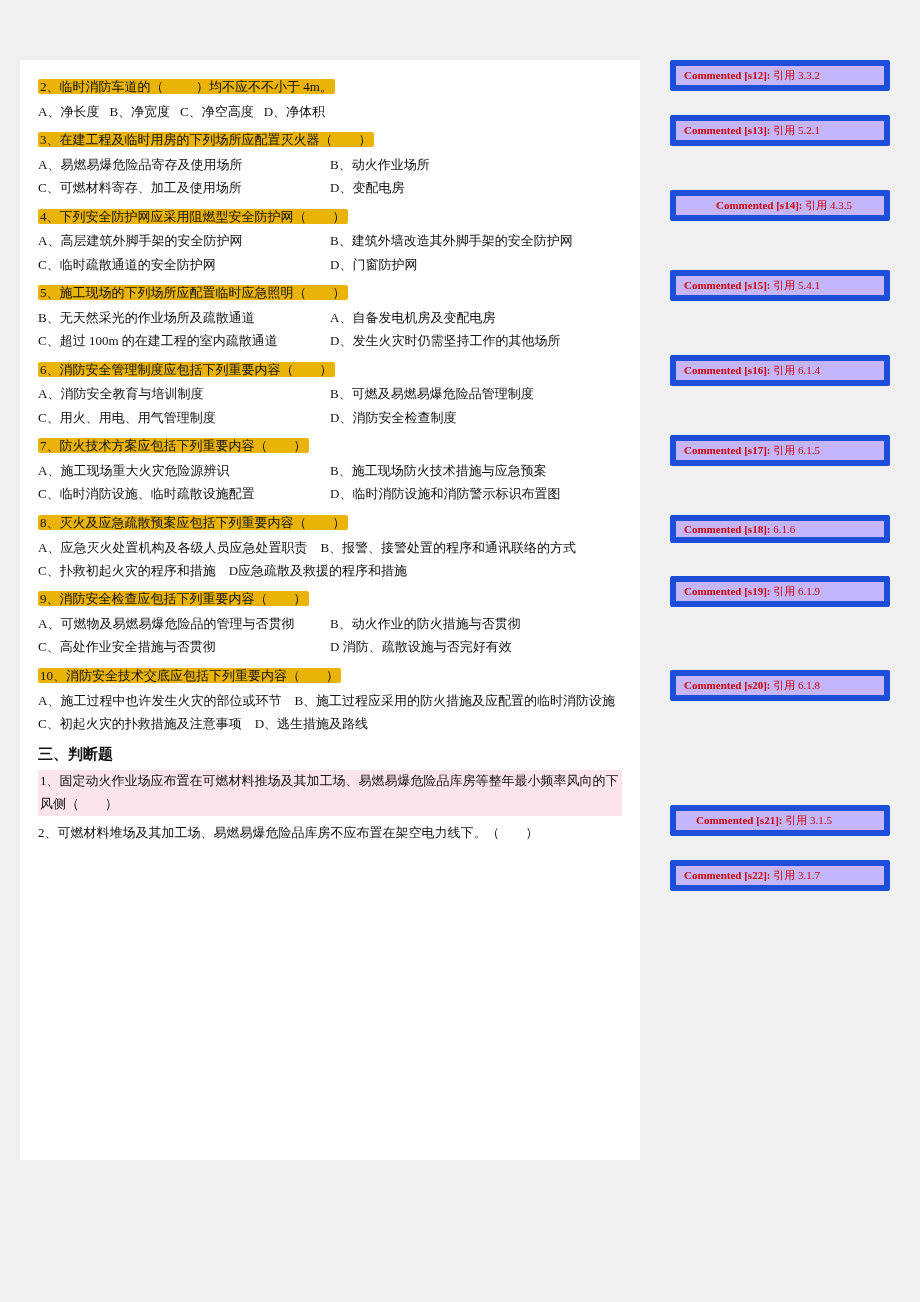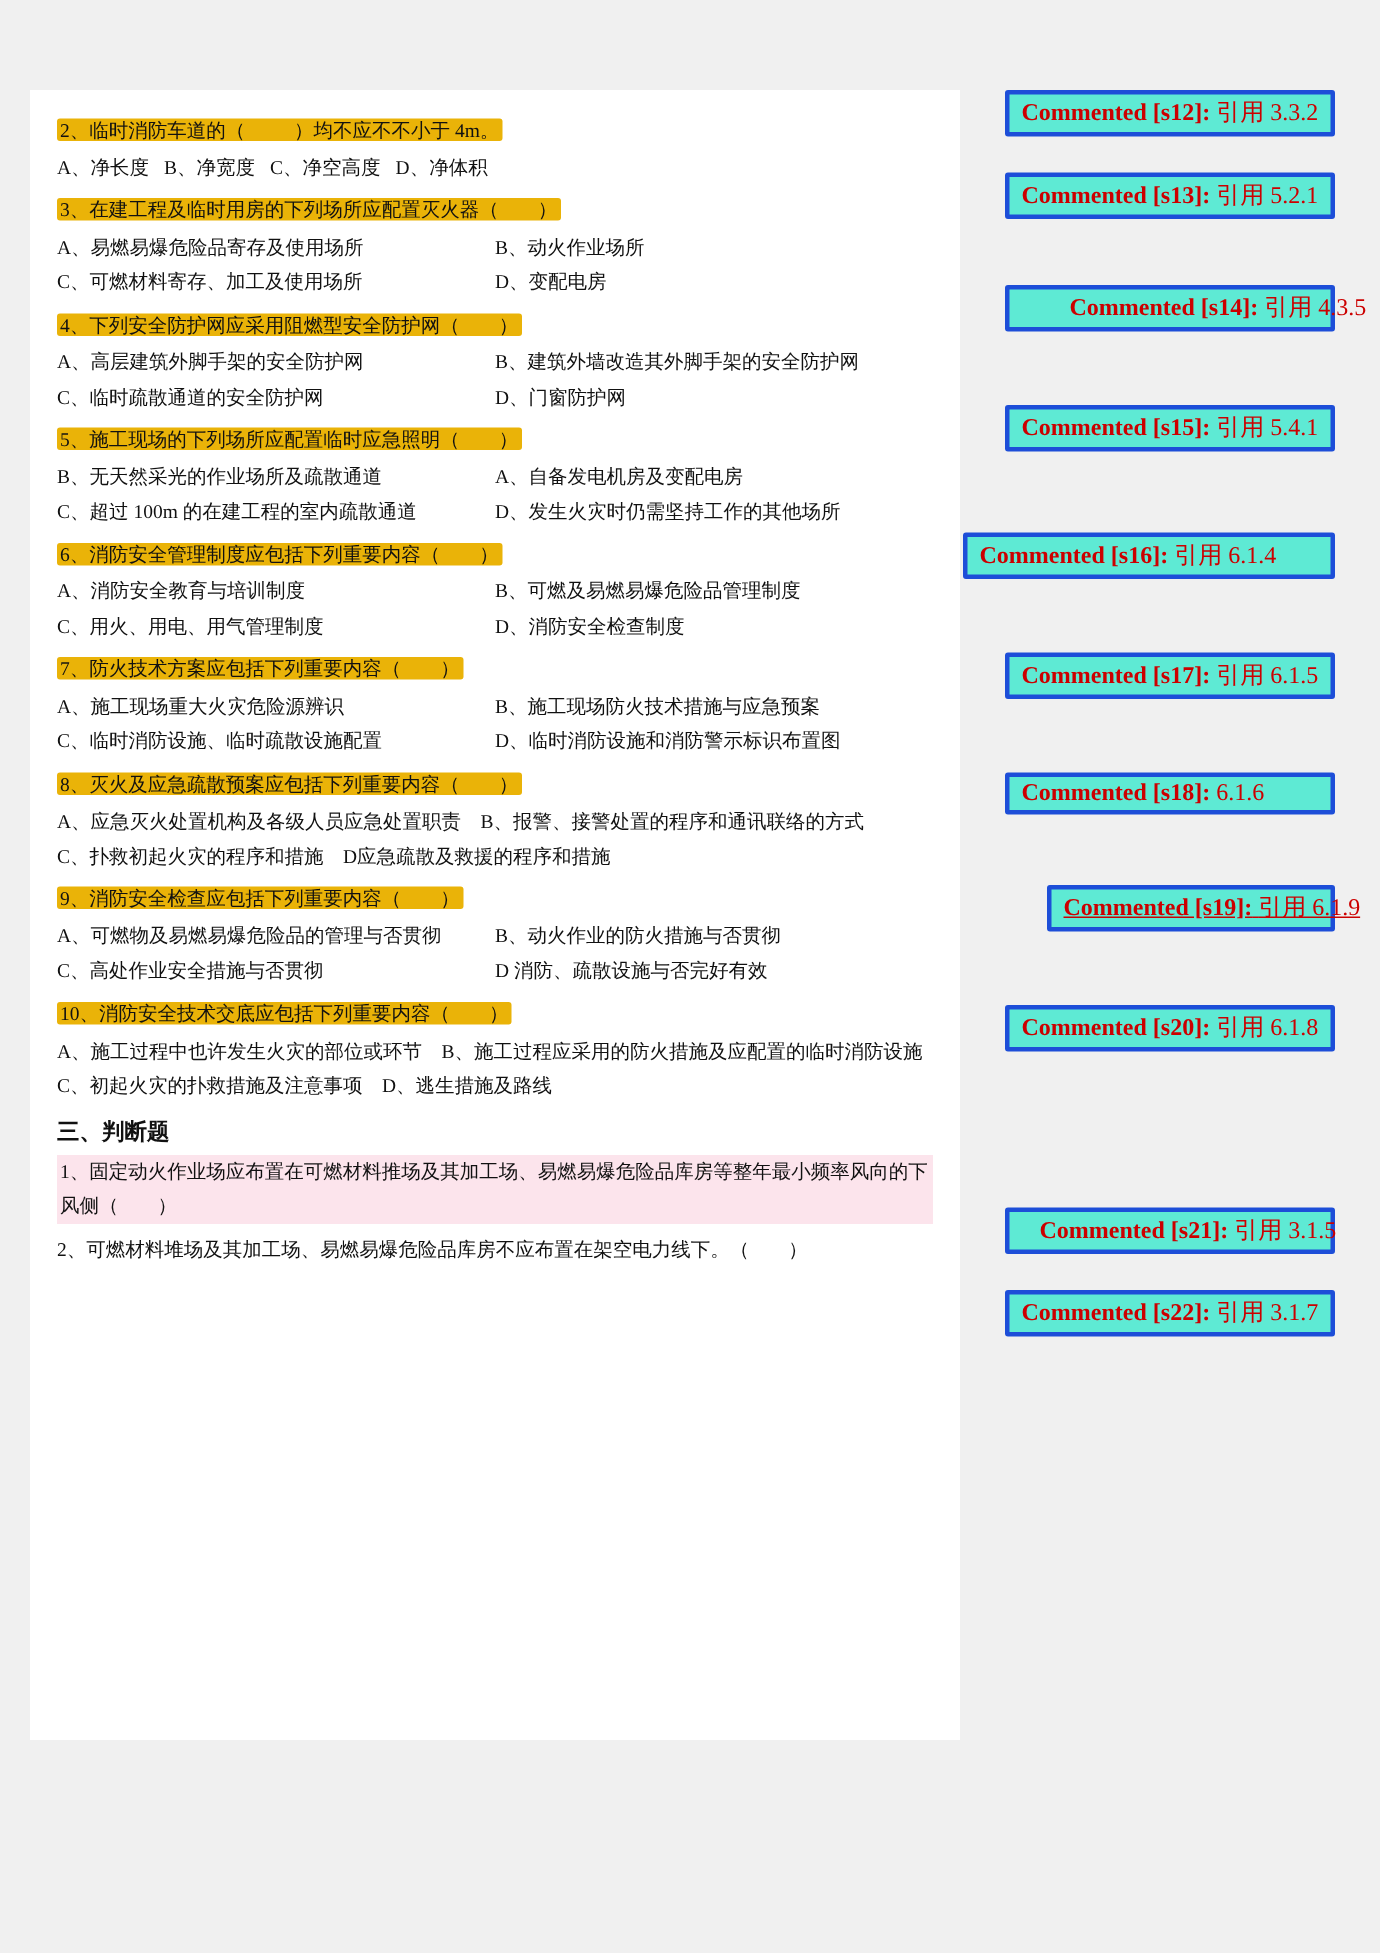--- a/index.html
+++ b/index.html
@@ -39,25 +39,25 @@
     .question-block {
       margin-bottom: 6px;
     }
     .section-header {
       font-size: 15px;
       font-weight: bold;
       margin: 10px 0 6px 0;
     }
     .comment-box {
       position: absolute;
-      background: #5eead4;
-      border: 3px solid #1d4ed8;
+      background: #c4b5fd;
+      border: 6px solid #1d4ed8;
       border-radius: 2px;
       padding: 2px 8px;
-      font-size: 16px;
+      font-size: 11px;
       color: #c00;
       white-space: nowrap;
       right: 0;
     }
     .comment-label {
       font-weight: bold;
       color: #c00;
     }
     .highlight-q {
       background: #eab308;
@@ -226,36 +226,36 @@
         <div class="comment-box" style="top:130px;width:220px;padding-left:40px;">
           <span class="comment-label">Commented [s14]:</span>
           <span> 引用 4.3.5</span>
         </div>
 
         <div class="comment-box" style="top:210px;width:220px;">
           <span class="comment-label">Commented [s15]:</span>
           <span> 引用 5.4.1</span>
         </div>
 
-        <div class="comment-box" style="top:295px;width:248px;">
+        <div class="comment-box" style="top:295px;width:220px;">
           <span class="comment-label">Commented [s16]:</span>
           <span> 引用 6.1.4</span>
         </div>
 
         <div class="comment-box" style="top:375px;width:220px;">
           <span class="comment-label">Commented [s17]:</span>
           <span> 引用 6.1.5</span>
         </div>
 
         <div class="comment-box" style="top:455px;width:220px;">
           <span class="comment-label">Commented [s18]:</span>
           <span> 6.1.6</span>
         </div>
 
-        <div class="comment-box" style="top:530px;width:192px;text-decoration:underline;">
+        <div class="comment-box" style="top:516px;width:220px;">
           <span class="comment-label">Commented [s19]:</span>
           <span> 引用 6.1.9</span>
         </div>
 
         <div class="comment-box" style="top:610px;width:220px;">
           <span class="comment-label">Commented [s20]:</span>
           <span> 引用 6.1.8</span>
         </div>
 
         <div class="comment-box" style="top:745px;width:220px;padding-left:20px;">

